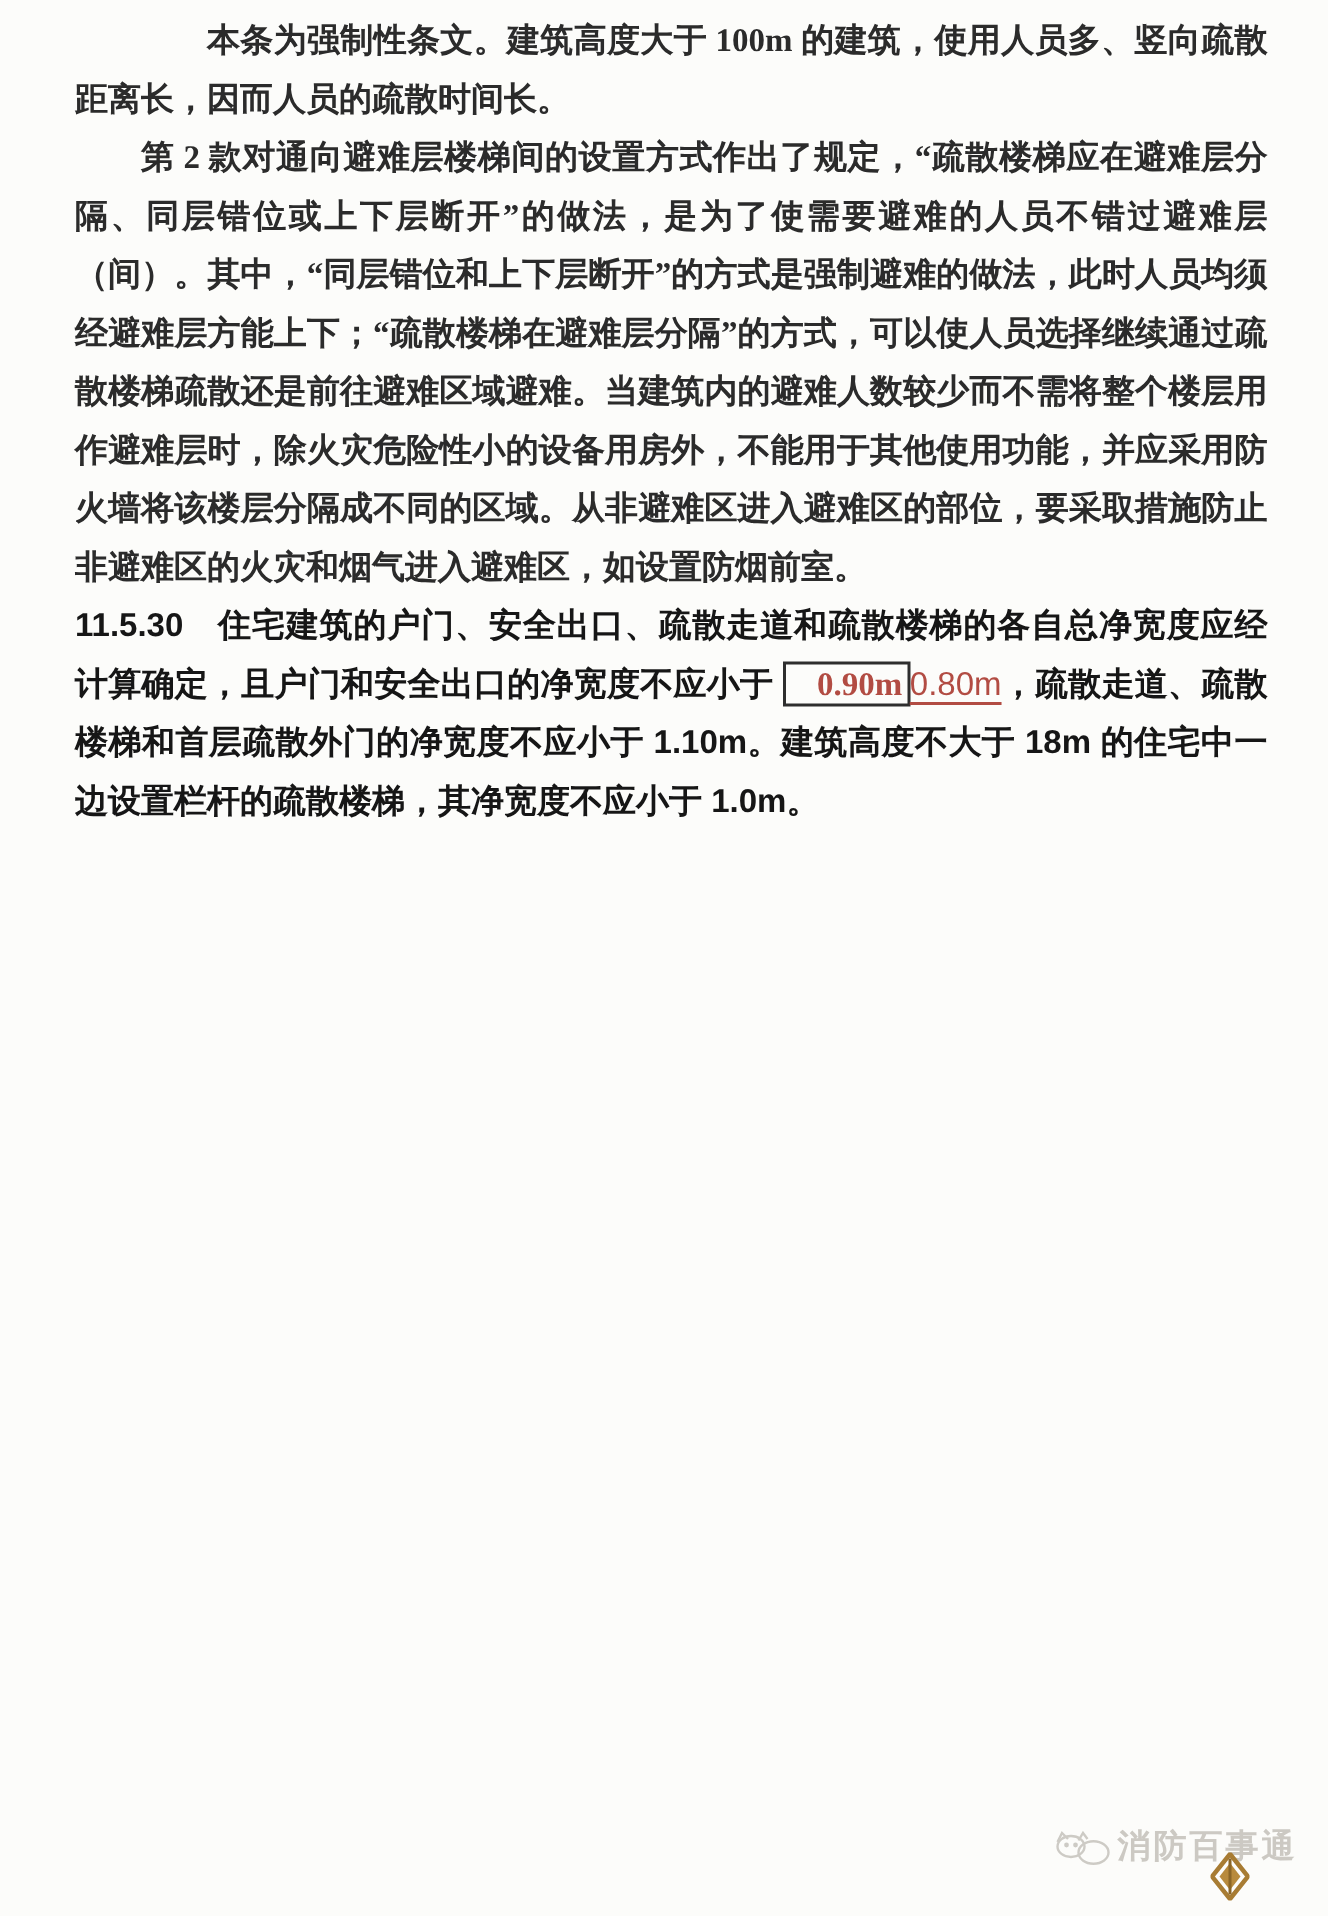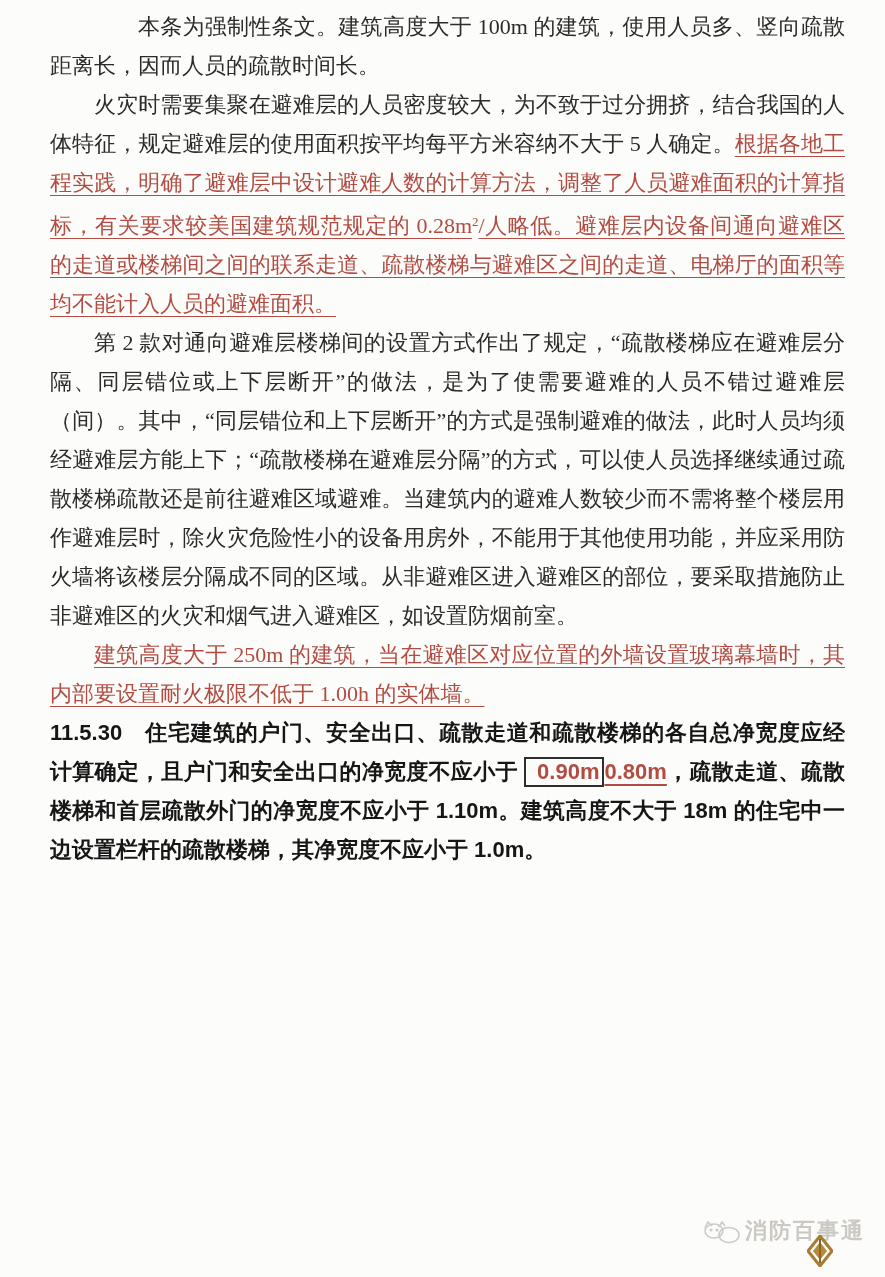--- a/index.html
+++ b/index.html
@@ -18,21 +18,21 @@
     overflow:hidden;
     font-family:"Liberation Serif","DejaVu Serif",serif;
   }
   .doc{
     padding:7px 40px 0 50px;
     font-size:22px;
     line-height:39px;
     color:var(--ink);
     text-align:justify;
   }
-  .para{margin:0;}
+  .para{margin:0;font-weight:bold;}
   .indent-0{text-indent:0;}
   .indent-2{text-indent:2em;}
   .indent-4{text-indent:4em;}
   .hei{
     font-family:"Liberation Sans","DejaVu Sans",sans-serif;
     font-weight:700;
     color:var(--ink-bold);
   }
   .seg-normal{}
   .seg-red{
@@ -43,25 +43,26 @@
     text-underline-offset:5px;
   }
   .seg-red-sup{
     color:var(--red);
     font-size:13px;
     vertical-align:7px;
   }
   .seg-red-box{
     color:var(--red);
     border:2px solid #2e2e2e;
-    padding:0 3px 1px 11px;
+    padding:0 3px 1px 21px;
+    font-family:Liberation Serif, serif;
   }
   .seg-red-underline-bold{
     color:var(--red);
-    font-weight:700;
+    font-weight:400;
     text-decoration:underline;
     text-decoration-color:var(--red);
     text-decoration-thickness:1.5px;
     text-underline-offset:5px;
   }
   .watermark{
     position:absolute;
     right:18px;
     bottom:5px;
     width:200px;
@@ -94,23 +95,21 @@
   .wm-url{
     font-size:13px;font-weight:700;color:#0f766e;
   }
 </style>
 </head>
 <body>
 
 <div class="doc">
 
 <p class="para indent-4"><span class="seg-normal">本条为强制性条文。建筑高度大于 100m 的建筑，使用人员多、竖向疏散距离长，因而人员的疏散时间长。</span></p>
-    <p class="para indent-2"><span class="seg-normal">火灾时需要集聚在避难层的人员密度较大，为不致于过分拥挤，结合我国的人体特征，规定避难层的使用面积按平均每平方米容纳不大于 5 人确定。</span><span class="seg-red">根据各地工程实践，明确了避难层中设计避难人数的计算方法，调整了人员避难面积的计算指标，有关要求较美国建筑规范规定的 0.28m</span><span class="seg-red-sup">2</span><span class="seg-red">/人略低。避难层内设备间通向避难区的走道或楼梯间之间的联系走道、疏散楼梯与避难区之间的走道、电梯厅的面积等均不能计入人员的避难面积。</span></p>
     <p class="para indent-2"><span class="seg-normal">第 2 款对通向避难层楼梯间的设置方式作出了规定，“疏散楼梯应在避难层分隔、同层错位或上下层断开”的做法，是为了使需要避难的人员不错过避难层（间）。其中，“同层错位和上下层断开”的方式是强制避难的做法，此时人员均须经避难层方能上下；“疏散楼梯在避难层分隔”的方式，可以使人员选择继续通过疏散楼梯疏散还是前往避难区域避难。当建筑内的避难人数较少而不需将整个楼层用作避难层时，除火灾危险性小的设备用房外，不能用于其他使用功能，并应采用防火墙将该楼层分隔成不同的区域。从非避难区进入避难区的部位，要采取措施防止非避难区的火灾和烟气进入避难区，如设置防烟前室。</span></p>
-    <p class="para indent-2"><span class="seg-red">建筑高度大于 250m 的建筑，当在避难区对应位置的外墙设置玻璃幕墙时，其内部要设置耐火极限不低于 1.00h 的实体墙。</span></p>
     <p class="para indent-0 hei"><span class="seg-normal">11.5.30　住宅建筑的户门、安全出口、疏散走道和疏散楼梯的各自总净宽度应经计算确定，且户门和安全出口的净宽度不应小于 </span><span class="seg-red-box">0.90m</span><span class="seg-red-underline-bold">0.80m</span><span class="seg-normal">，疏散走道、疏散楼梯和首层疏散外门的净宽度不应小于 1.10m。建筑高度不大于 18m 的住宅中一边设置栏杆的疏散楼梯，其净宽度不应小于 1.0m。</span></p>
   </div>
 
 <div class="watermark">
   <div class="wm-row1">
     <svg width="40" height="26" viewBox="0 0 40 26">
       <g fill="none" stroke="#c9c6c0" stroke-width="1.6">
         <path d="M4 10 L7 4 L11 8"></path>
         <path d="M18 9 L21 4 L24 8"></path>
         <ellipse cx="13" cy="13" rx="9" ry="7"></ellipse>

